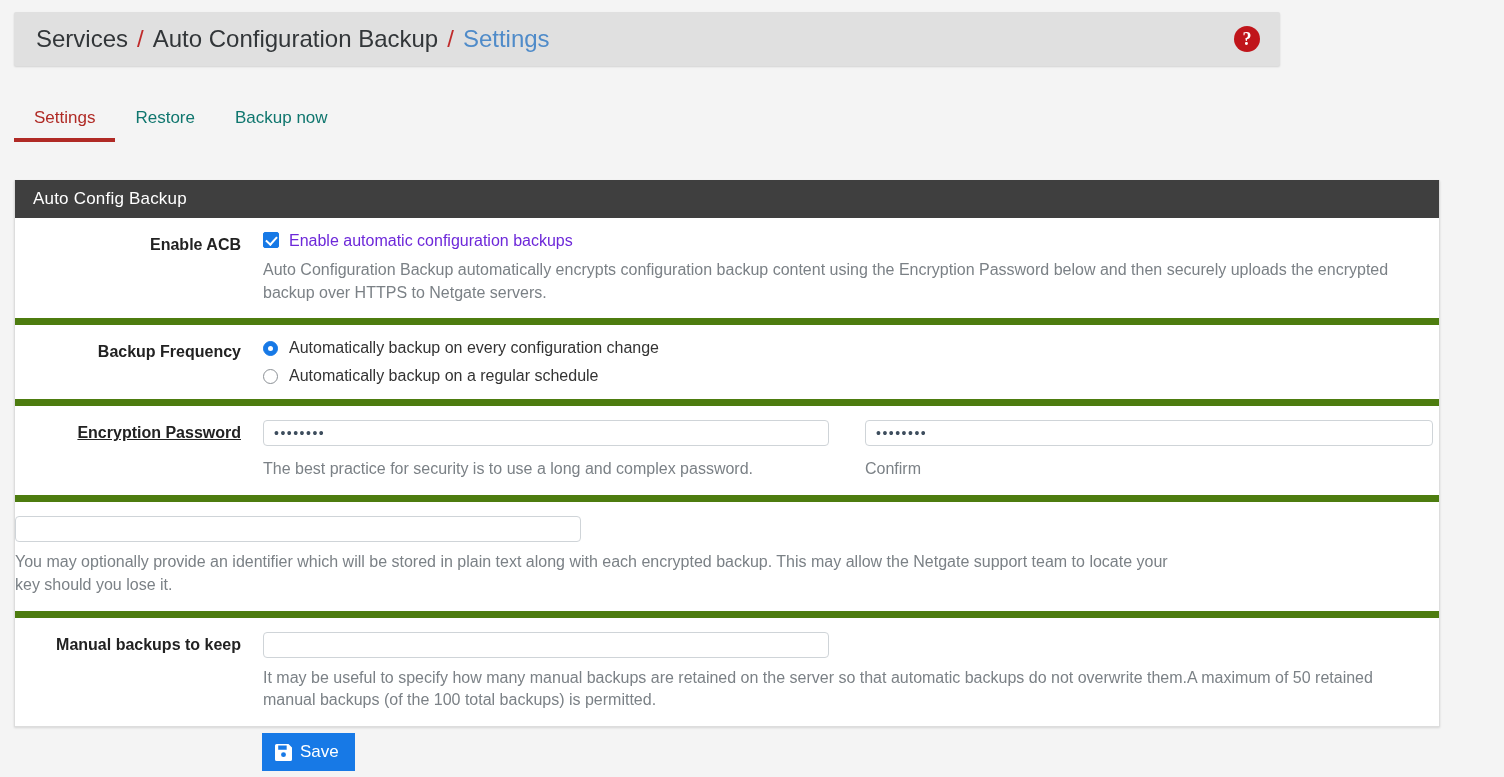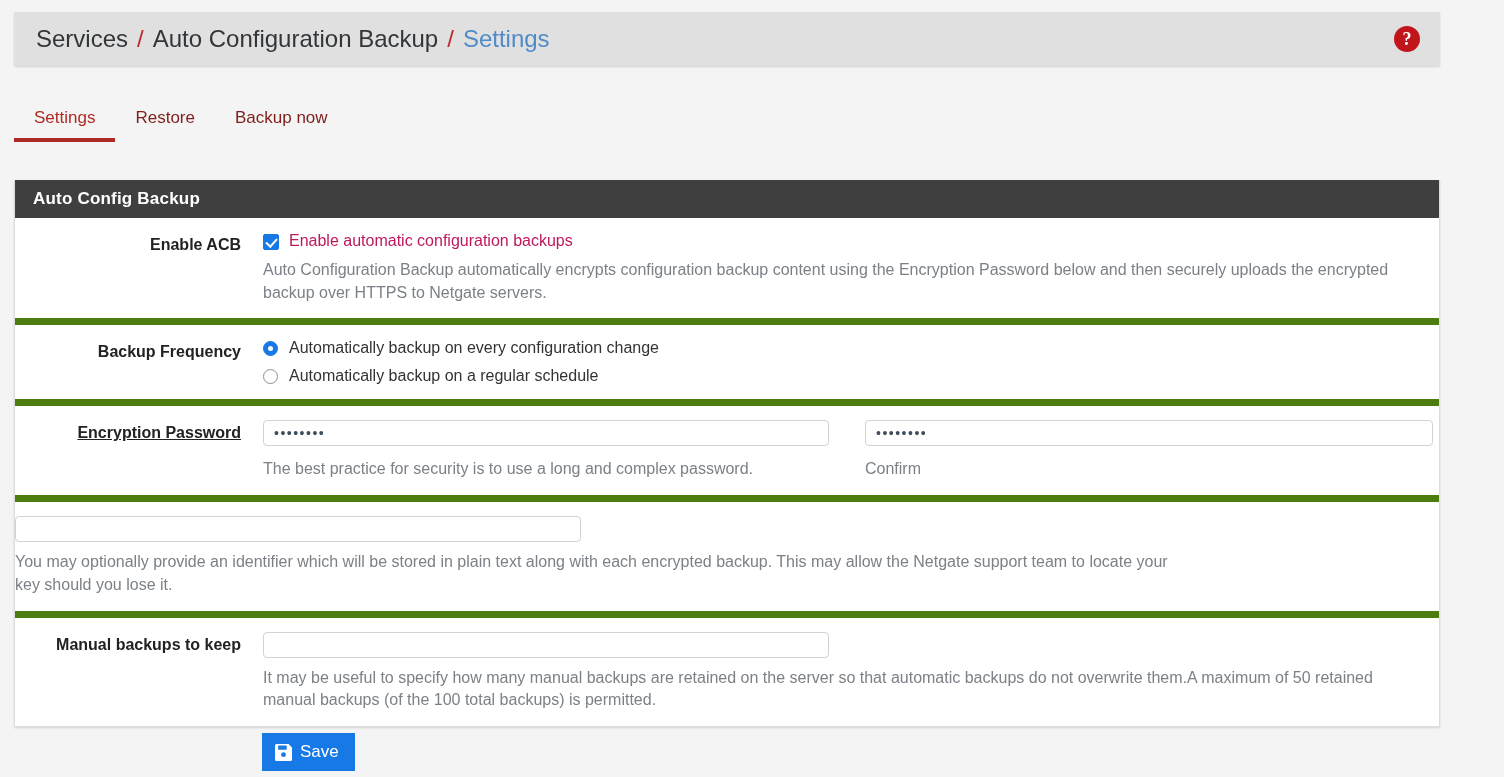--- a/index.html
+++ b/index.html
@@ -11,21 +11,21 @@
     background: #f4f4f4;
     font-family: "Liberation Sans", sans-serif;
     overflow: hidden;
   }
 
   
   .breadcrumb-bar {
     position: absolute;
     left: 14px;
     top: 12px;
-    width: 1426px;
+    width: 1266px;
     height: 54px;
     background: #e0e0e0;
     border-radius: 2px;
     display: flex;
     align-items: center;
     box-shadow: 0 1px 2px rgba(0,0,0,0.14);
   }
   .breadcrumb {
     display: flex;
     align-items: baseline;
@@ -63,21 +63,21 @@
   .tabs {
     position: absolute;
     left: 14px;
     top: 100px;
     display: flex;
     align-items: flex-start;
   }
   .tab {
     padding: 8px 20px 14px 20px;
     font-size: 17px;
-    color: #7f1d1d;
+    color: #0f766e;
     cursor: pointer;
     position: relative;
     white-space: nowrap;
   }
   .tab.active { color: #b02a25; }
   .tab.active::after {
     content: "";
     position: absolute;
     left: 0;
     right: 0;
@@ -94,21 +94,21 @@
     width: 1426px;
     background: #fff;
     border: 1px solid #ddd;
     border-top: none;
     box-shadow: 0 1px 2px rgba(0,0,0,0.12);
   }
   .panel-heading {
     background: #3f3f3f;
     color: #fff;
     font-size: 17px;
-    font-weight: bold;
+    font-weight: normal;
     padding: 9px 18px;
     letter-spacing: 0.2px;
   }
   .form-row {
     display: flex;
     border-bottom: 7px solid #4d7c0f;
     padding: 14px 0 14px 0;
   }
   .form-row:last-child { border-bottom: none; }
 
@@ -134,24 +134,24 @@
     color: #7b8186;
     font-size: 16px;
     line-height: 1.42;
     margin-top: 9px;
     max-width: 1160px;
   }
 
   
   .check-line {
     display: flex;
-    align-items: flex-end;
+    align-items: flex-start;
     gap: 10px;
     font-size: 16px;
-    color: #be185d;
+    color: #6d28d9;
   }
   .cb {
     width: 16px;
     height: 16px;
     min-width: 16px;
     border-radius: 2px;
     background: #1779e6;
     border: 1px solid #1779e6;
     position: relative;
     cursor: pointer;

